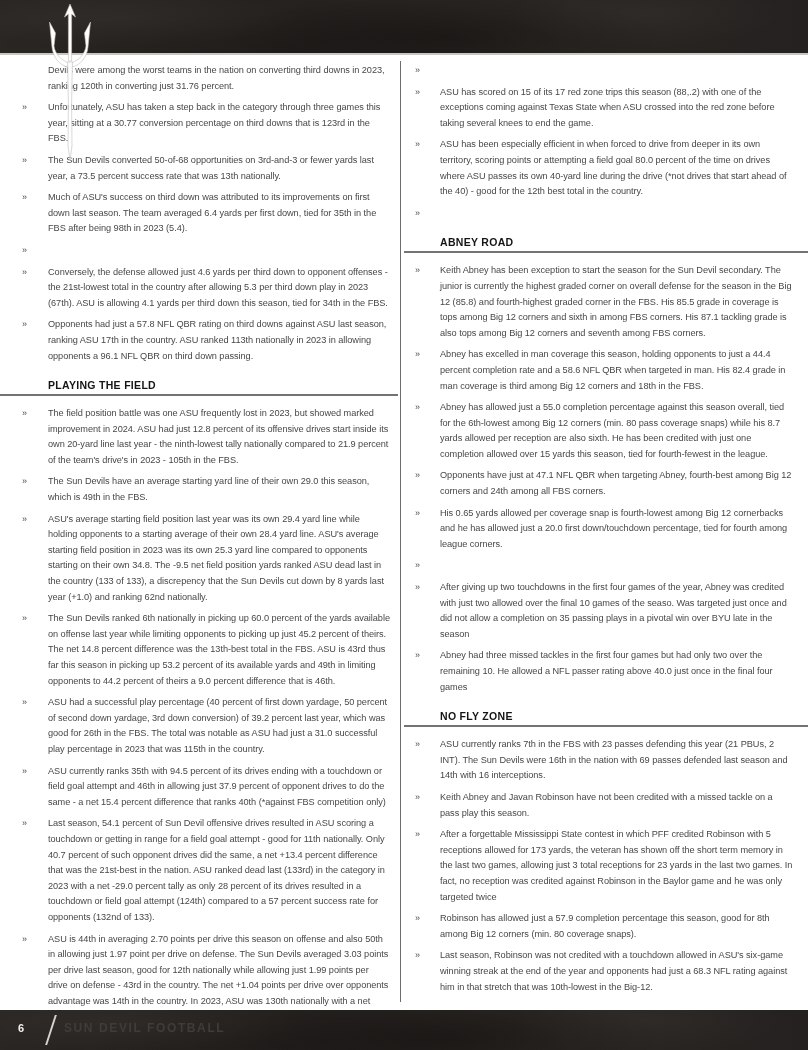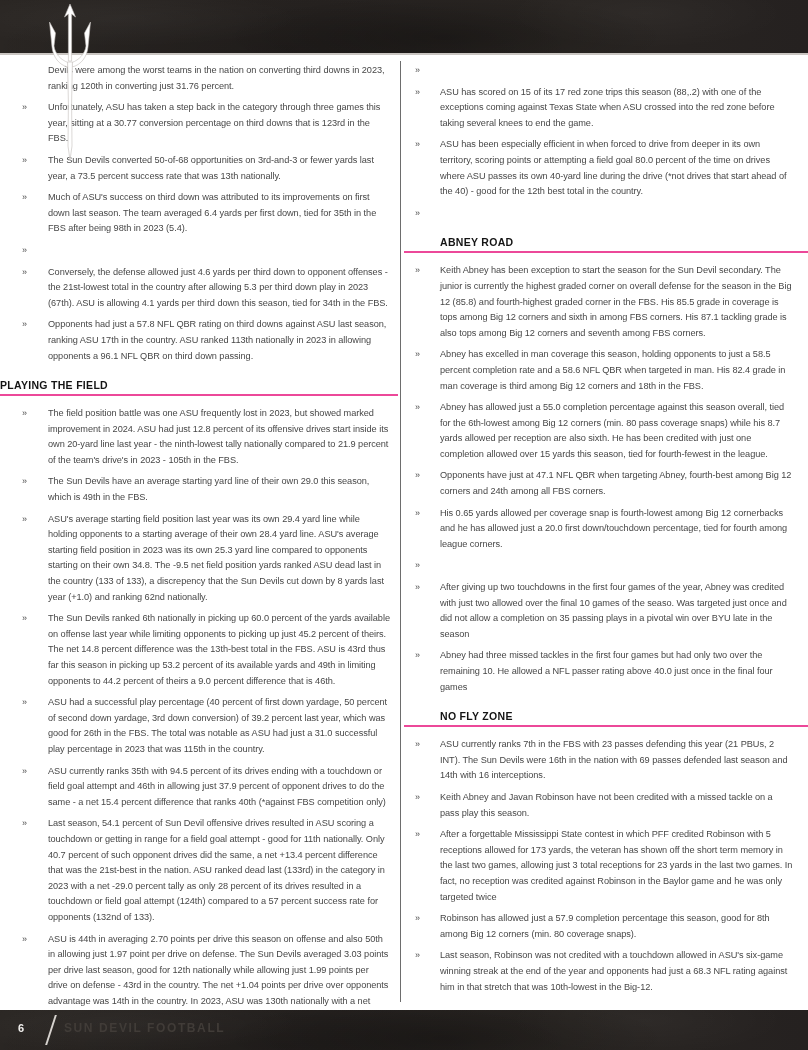--- a/index.html
+++ b/index.html
@@ -46,26 +46,26 @@
   }
   .col-right .bullet { flex:0 0 25px; }
   .btext {
     flex:1; color:#474747;
     font-size:9.2px; line-height:15.6px;
     letter-spacing:-0.05px;
   }
 
   .section-header {
     margin-top:15px; margin-bottom:10px;
-    border-bottom:2px solid #ec4899;
+    border-bottom:2px solid #737373;
     padding-bottom:3px;
     font-weight:bold; font-size:10.5px; letter-spacing:0.3px;
     color:#141414;
   }
-  .col-left  .section-header { }
+  .col-left  .section-header { padding-left:48px; }
   .col-right .section-header { padding-left:36px; }
 
   
   .footer-inner { position:relative; height:40px; }
   .pagenum {
     position:absolute; left:18px; top:12px;
     color:#f2f0ee; font-size:11px; font-weight:bold;
   }
   .slash {
     position:absolute; left:50px; top:5px;
@@ -179,21 +179,21 @@
         <div class="row">
           <span class="bullet">»</span>
         </div>
         <div class="section-header">ABNEY ROAD</div>
         <div class="row">
           <span class="bullet">»</span>
           <span class="btext">Keith Abney has been exception to start the season for the Sun Devil secondary. The junior is currently the highest graded corner on overall defense for the season in the Big 12 (85.8) and fourth-highest graded corner in the FBS. His 85.5 grade in coverage is tops among Big 12 corners and sixth in among FBS corners. His 87.1 tackling grade is also tops among Big 12 corners and seventh among FBS corners.</span>
         </div>
         <div class="row">
           <span class="bullet">»</span>
-          <span class="btext">Abney has excelled in man coverage this season, holding opponents to just a 58.5 percent completion rate and a 58.6 NFL QBR when targeted in man. His 82.4 grade in man coverage is third among Big 12 corners and 18th in the FBS.</span>
+          <span class="btext">Abney has excelled in man coverage this season, holding opponents to just a 44.4 percent completion rate and a 58.6 NFL QBR when targeted in man. His 82.4 grade in man coverage is third among Big 12 corners and 18th in the FBS.</span>
         </div>
         <div class="row">
           <span class="bullet">»</span>
           <span class="btext">Abney has allowed just a 55.0 completion percentage against this season overall, tied for the 6th-lowest among Big 12 corners (min. 80 pass coverage snaps) while his 8.7 yards allowed per reception are also sixth. He has been credited with just one completion allowed over 15 yards this season, tied for fourth-fewest in the league.</span>
         </div>
         <div class="row">
           <span class="bullet">»</span>
           <span class="btext">Opponents have just at 47.1 NFL QBR when targeting Abney, fourth-best among Big 12 corners and 24th among all FBS corners.</span>
         </div>
         <div class="row">

